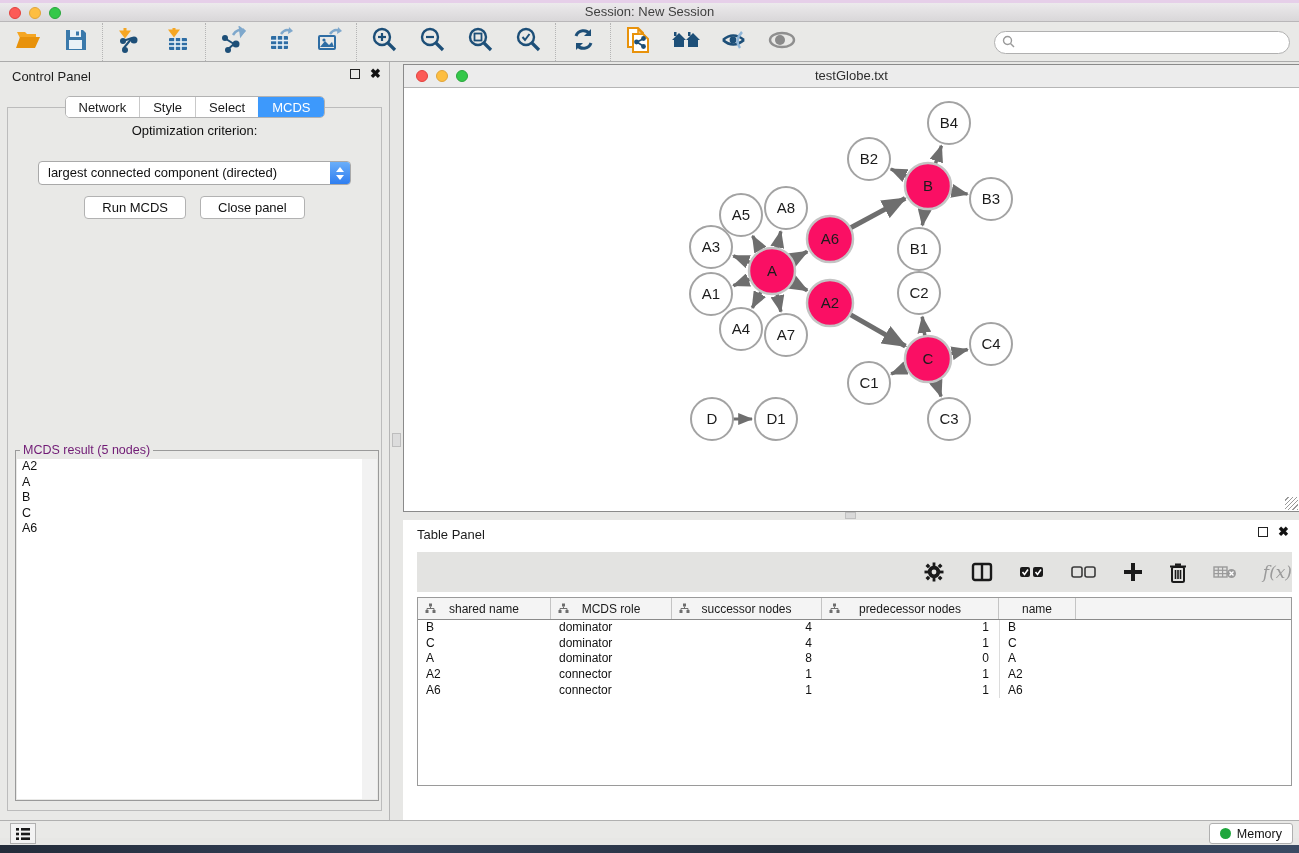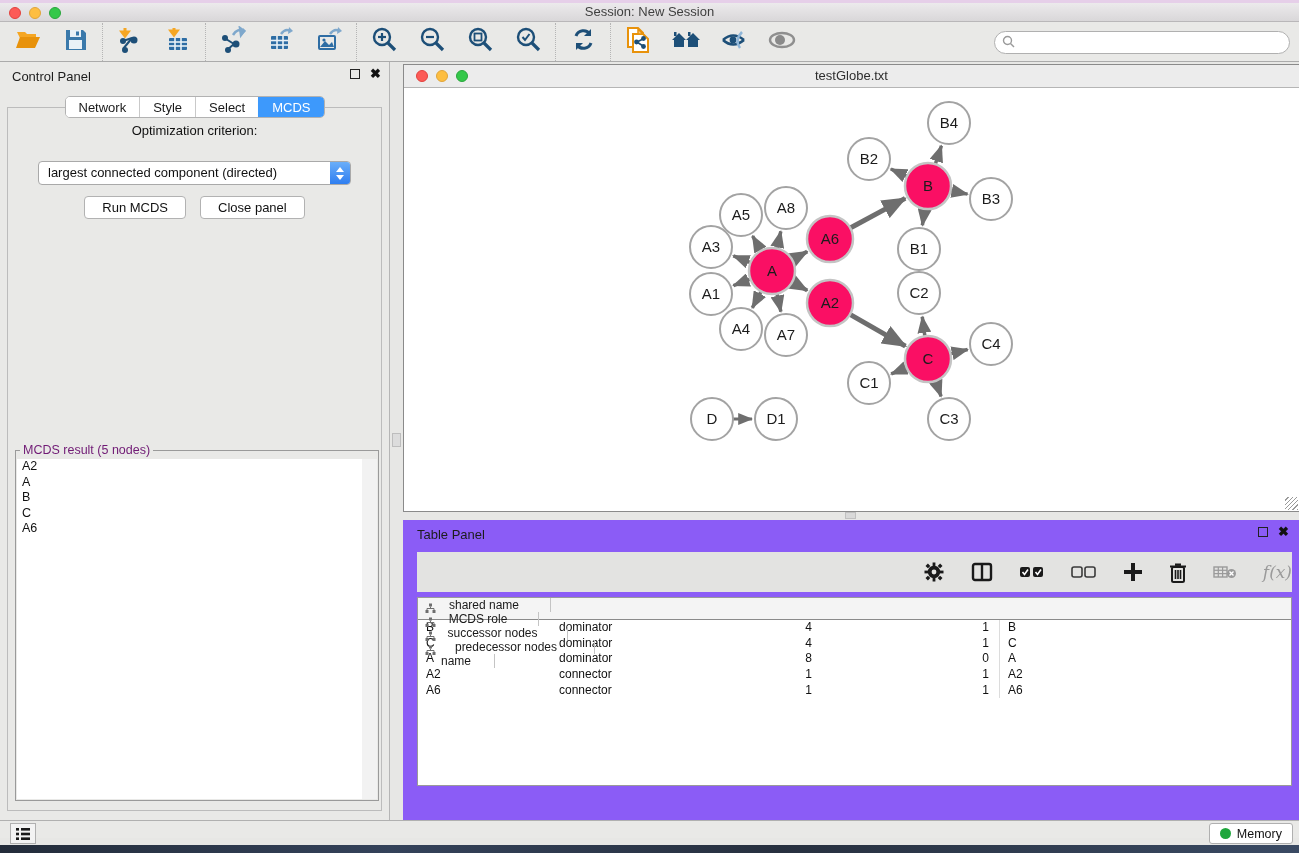--- a/index.html
+++ b/index.html
@@ -76,28 +76,28 @@
   .net-window { position:absolute; left:12px; top:2px; width:897px; height:448px;
     border:1px solid #8a8a8a; background:#fff; }
   .net-titlebar { position:relative; height:23px; background:#ececec; border-bottom:1px solid #b5b5b5; text-align:center; }
   .net-titlebar .title { font-size:13px; color:#2d2d2d; line-height:22px; }
   .net-lights { position:absolute; left:12px; top:5px; display:flex; gap:8px; }
   .net-content { position:relative; width:100%; height:423px; background:#fff; overflow:hidden; }
   .resize-grip { position:absolute; right:1px; bottom:1px; width:13px; height:13px;
     background:repeating-linear-gradient(135deg, transparent 0 2px, #9a9a9a 2px 3px); }
 
   
-  .table-panel { position:absolute; left:12px; right:0; top:458px; bottom:0; background:#8b5cf6; }
+  .table-panel { position:absolute; left:12px; right:0; top:458px; bottom:0; background:#ffffff; }
   .tp-toolbar { position:absolute; left:14px; right:7px; top:32px; height:40px;
     background:#e3e3e1; display:flex; align-items:center; gap:26px; padding-left:19px;justify-content:flex-end; }
   .tp-icon { display:flex; align-items:center; justify-content:center; }
   .fx-label { font-family:"DejaVu Serif", serif; font-style:italic; font-size:17px; color:#9a9a9a; }
   .tp-table { position:absolute; left:14px; right:7px; top:77px; bottom:34px;
     background:#fff; border:1px solid #9a9a9a; overflow:hidden; }
-  .thead { display:flex; height:22px; background:#f4f4f4; border-bottom:1px solid #8a8a8a;flex-direction:column; }
+  .thead { display:flex; height:22px; background:#f4f4f4; border-bottom:1px solid #8a8a8a; }
   .th { position:relative; display:flex; align-items:center; justify-content:center;
     font-size:12px; color:#1a1a1a; border-right:1px solid #c4c4c4; gap:5px; }
   .th .tree-ic { position:absolute; left:7px; top:5px; }
   .trow { display:flex; height:15.7px; align-items:center; }
   .td { font-size:12px; color:#111; overflow:hidden; white-space:nowrap; height:100%; line-height:15.7px; }
   .td.al { padding-left:8px; text-align:left; }
   .td.ar { padding-right:10px; text-align:right; }
   .td.name-col { border-left:1px solid #dcdcdc; }
   .tp-tabs { position:absolute; left:50%; transform:translateX(-50%); bottom:8px; }
 

